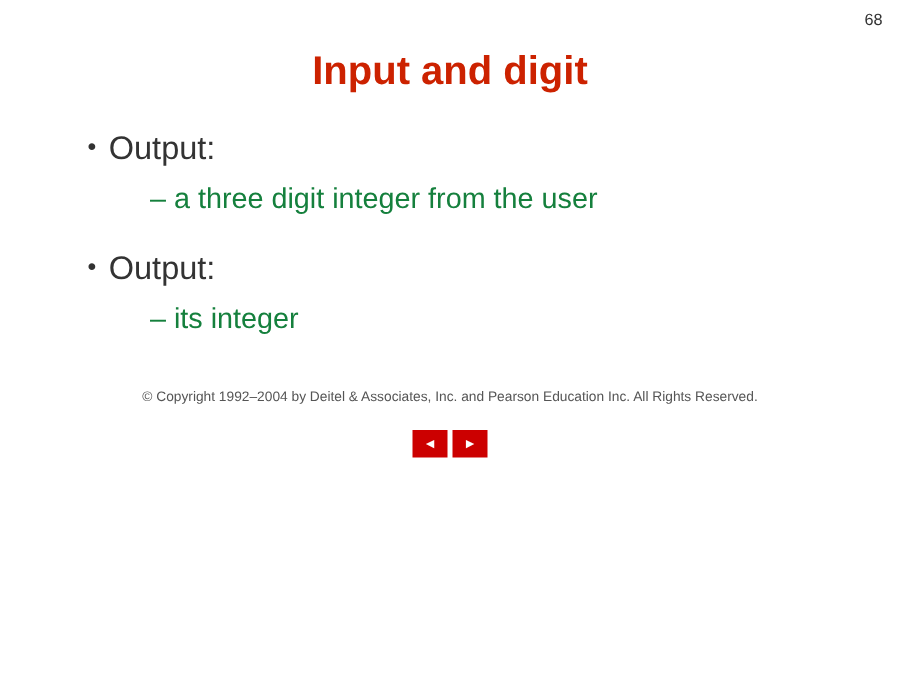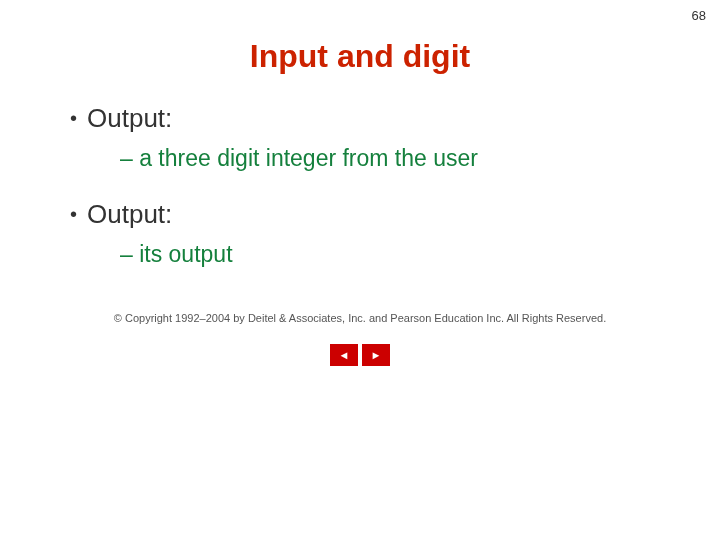--- a/index.html
+++ b/index.html
@@ -117,21 +117,21 @@
       <span>Output:</span>
     </div>
     <div class="sub-bullet">a three digit integer from the user</div>
   </div>
 
   <div class="bullet-section">
     <div class="bullet-header">
       <span class="bullet-dot">•</span>
       <span>Output:</span>
     </div>
-    <div class="sub-bullet">its output</div>
+    <div class="sub-bullet">its integer</div>
   </div>
 
   <div class="footer">
     <span class="footer-text">© Copyright 1992–2004 by Deitel &amp; Associates, Inc. and Pearson Education Inc. All Rights Reserved.</span>
     <div class="nav-buttons">
       <button class="nav-btn">◄</button>
       <button class="nav-btn">►</button>
     </div>
   </div>
 

